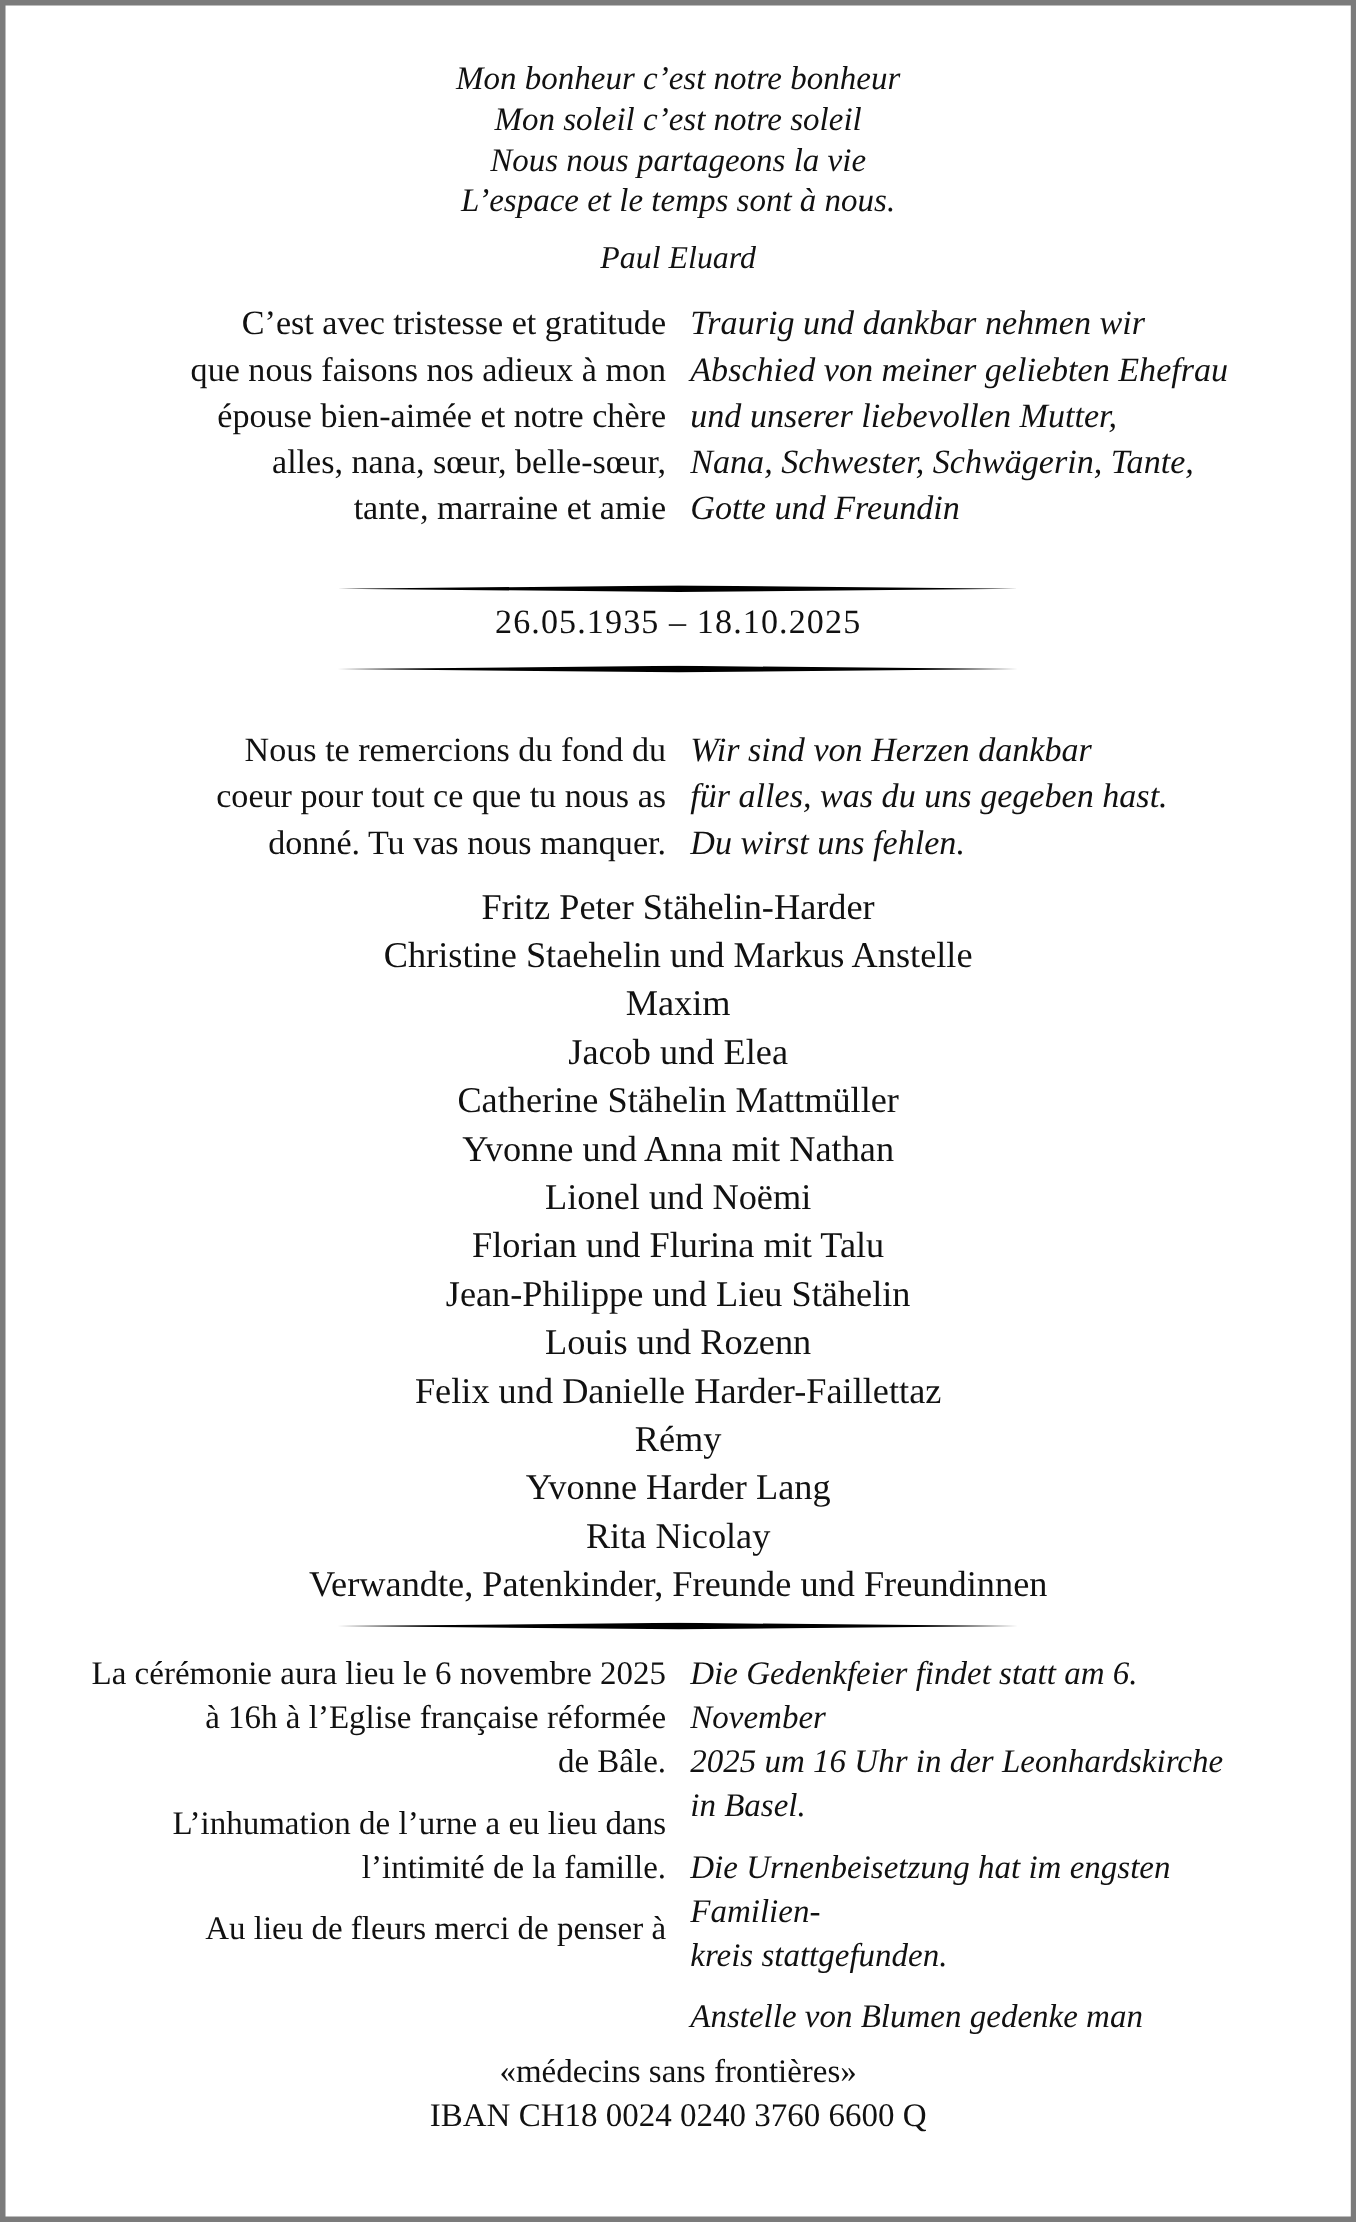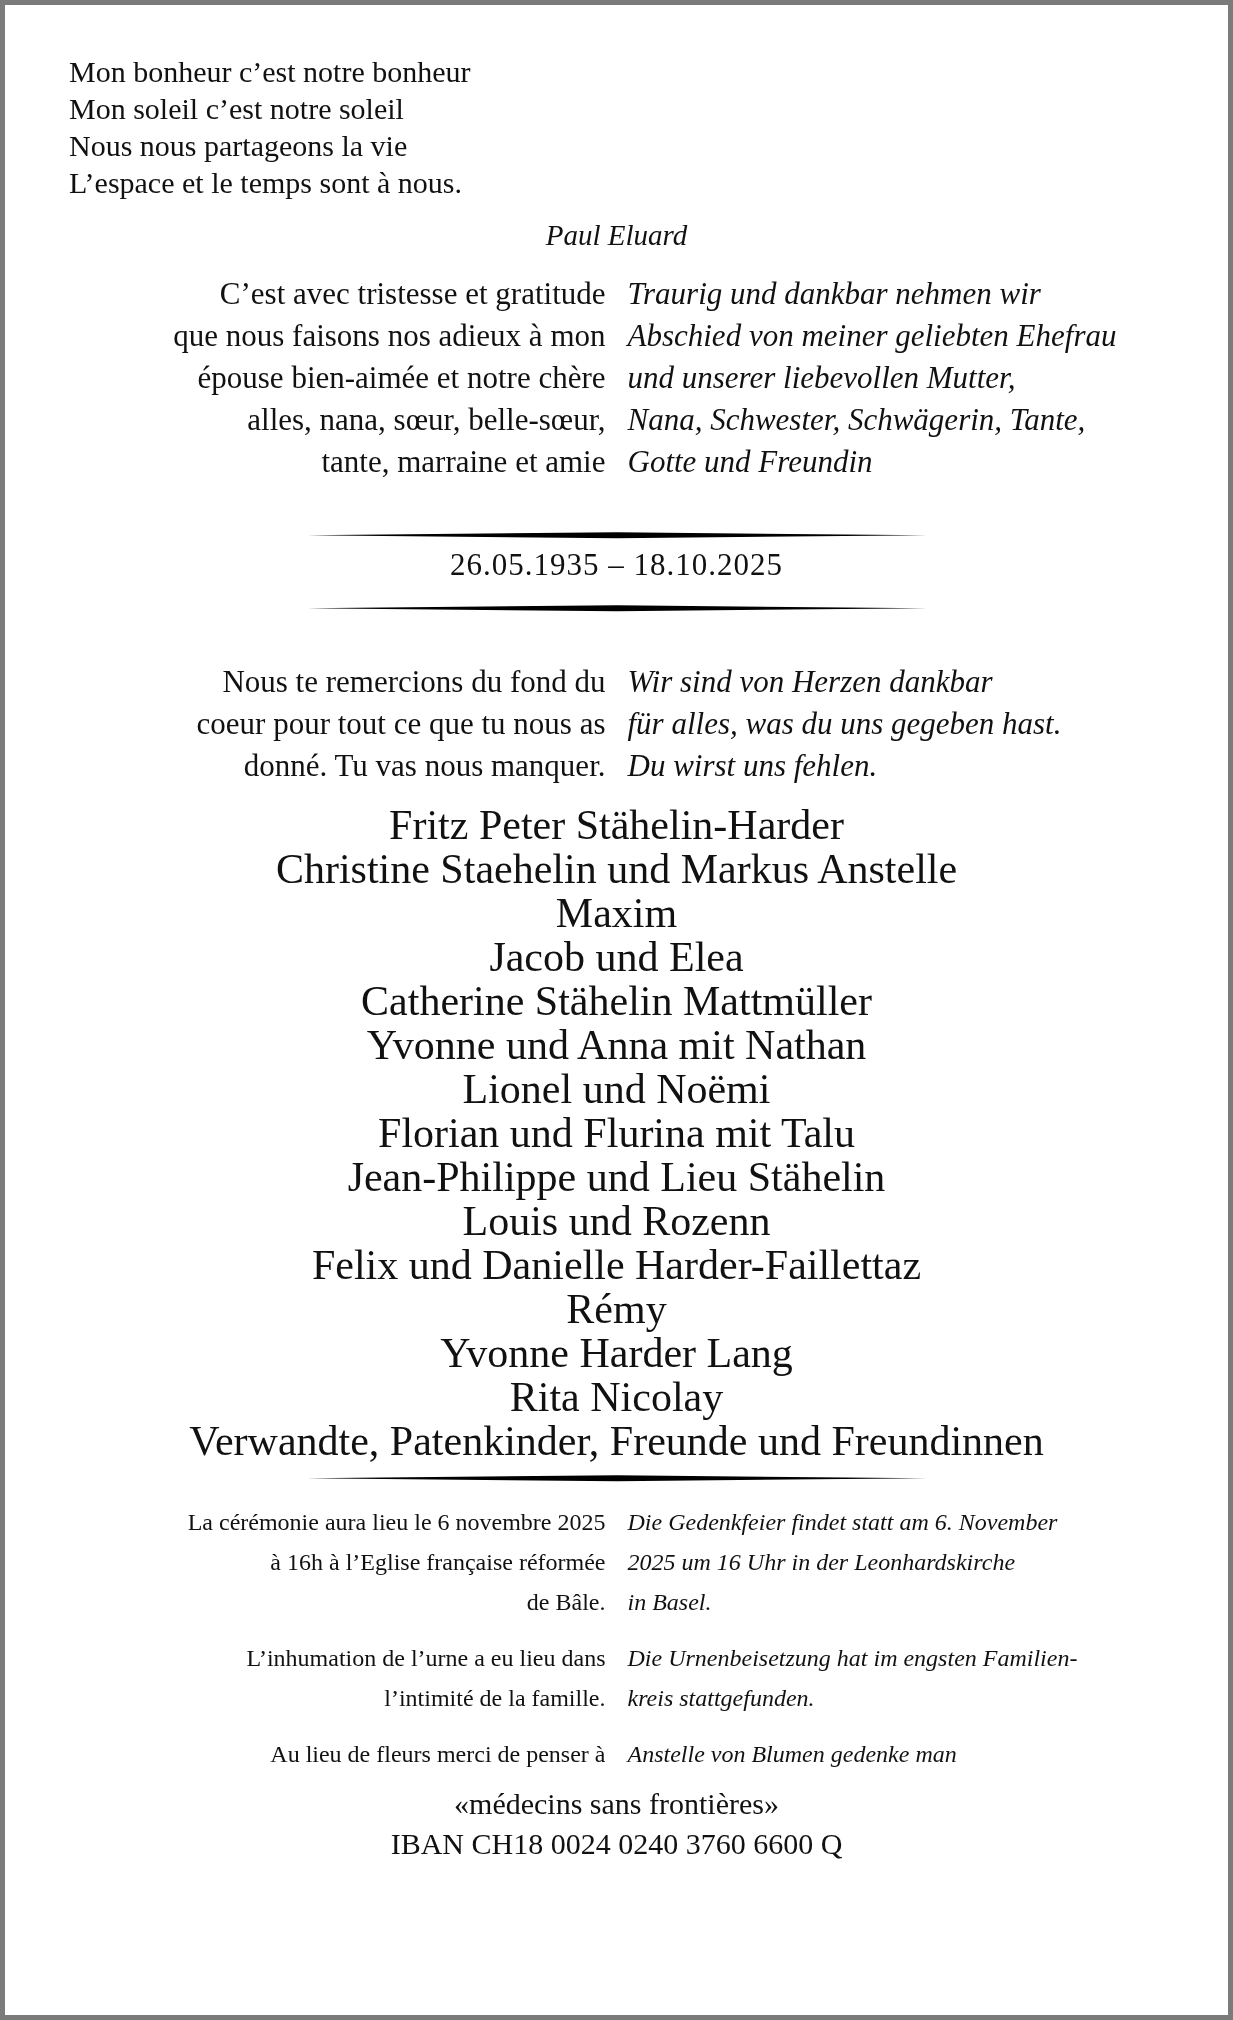--- a/index.html
+++ b/index.html
@@ -9,21 +9,21 @@
     width: 1233px;
     height: 2020px;
     border: 5px solid #7b7b7b;
     background: #ffffff;
     color: #111111;
     font-family: "Liberation Serif", "DejaVu Serif", serif;
     overflow: hidden;
   }
   .inner { padding: 0 64px; }
 
-  .poem { margin-top: 48px; text-align: left; font-size: 30px; line-height: 37px; }
+  .poem { margin-top: 48px; text-align: center; font-size: 30px; line-height: 37px; font-style: italic; }
   .attribution { margin-top: 17px; text-align: center; font-size: 29px; line-height: 34px; font-style: italic; }
 
   .two-col {
     display: grid;
     grid-template-columns: 1fr 1fr;
     column-gap: 22px;
   }
   .col-fr { text-align: right; }
   .col-de { text-align: left; font-style: italic; }
 
@@ -46,23 +46,23 @@
   .life-dates {
     margin-top: 9px;
     text-align: center;
     font-size: 31px;
     line-height: 34px;
     letter-spacing: 1px;
   }
 
   .gratitude { margin-top: 49px; font-size: 31px; line-height: 42px; }
 
-  .family-list { margin-top: 16px; text-align: center; font-size: 42px; line-height: 44px; }
+  .family-list { margin-top: 16px; text-align: center; font-size: 33px; line-height: 44px; }
 
-  .ceremony { margin-top: 20px; font-size: 24px; line-height: 40px; }
+  .ceremony { margin-top: 20px; font-size: 30px; line-height: 40px; }
   .ceremony .para { margin-bottom: 16px; }
   .ceremony .para:last-child { margin-bottom: 0; }
 
   .donation { margin-top: 10px; text-align: center; font-size: 30px; line-height: 40px; }
 </style>
 </head>
 <body>
 
 <div class="page">
   <div class="inner">

